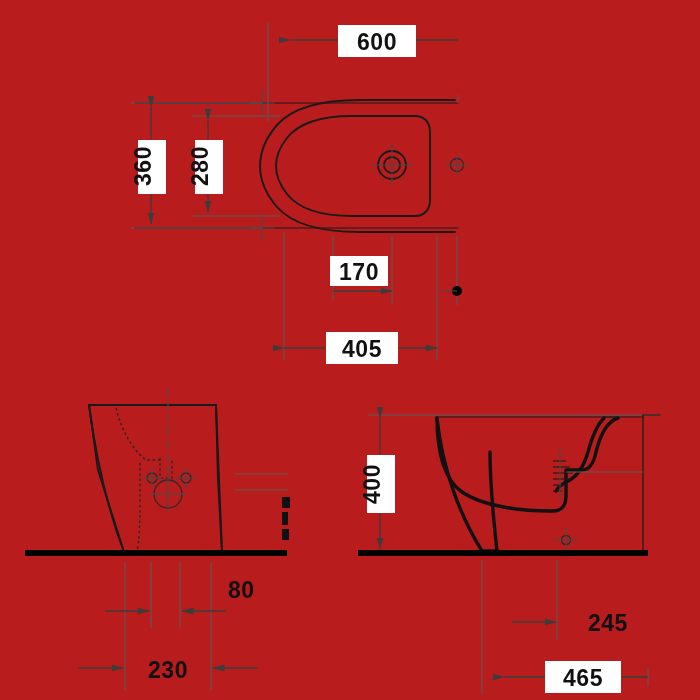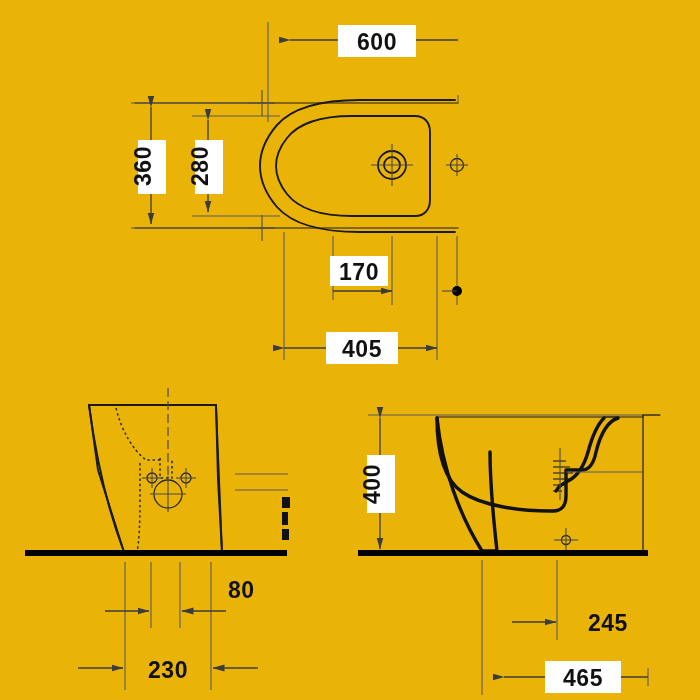--- a/index.html
+++ b/index.html
@@ -7,21 +7,21 @@
     padding: 0;
     background: #ffffff;
   }
   body {
     font-family: "Liberation Sans", sans-serif;
   }
   #drawing-root {
     position: relative;
     width: 700px;
     height: 700px;
-    background: #eab308;
+    background: #b91c1c;
     overflow: hidden;
   }
   svg#technical-drawing {
     display: block;
     width: 700px;
     height: 700px;
   }
   .outline {
     fill: none;
     stroke: #1a1a1a;

